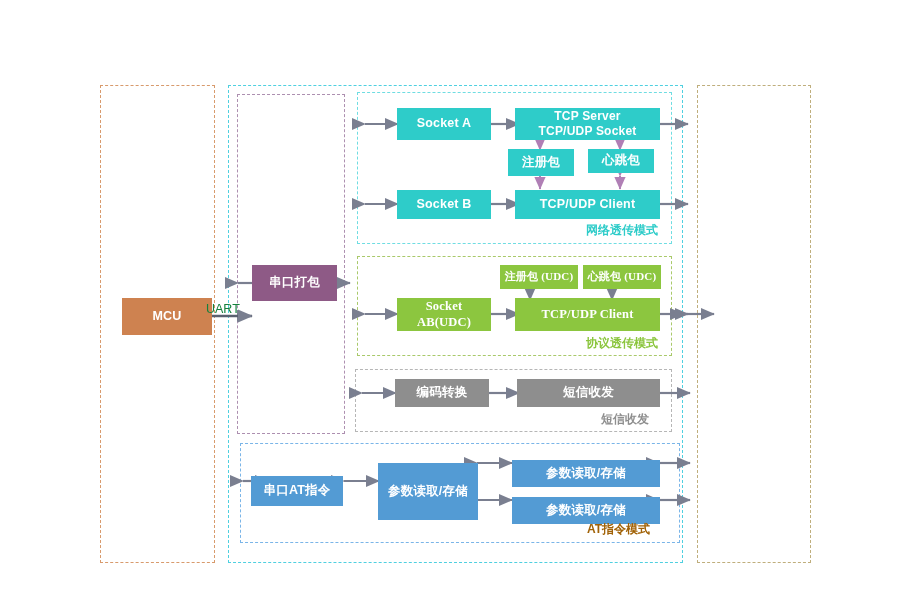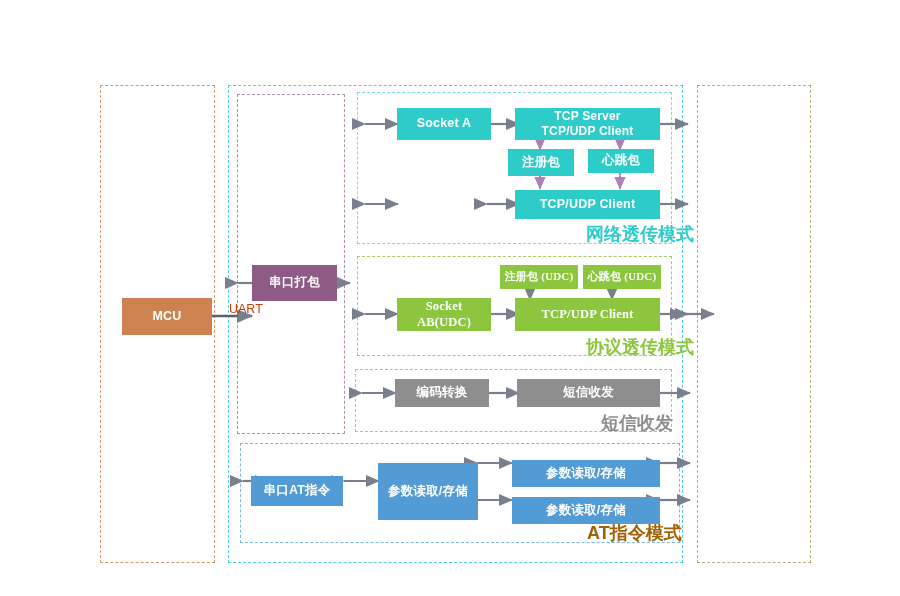--- a/index.html
+++ b/index.html
@@ -27,30 +27,30 @@
        letter-spacing:.2px;padding:0 3px;}
   .blk.teal{background:#2ECCC9;}
   .blk.green{background:#8CC63F;font-family:Liberation Serif, serif;}
   .blk.blue{background:#539BD4;margin-top:10px;}
   .blk.gray{background:#8E8E8E;}
   .blk.orange{background:#CE8250;}
   .blk.purple{background:#8E5A86;}
   .blk.khaki{background:#A79548;}
 
   
-  .cap{position:absolute;font-weight:bold;font-size:18px;white-space:nowrap;}
+  .cap{position:absolute;font-weight:bold;font-size:12px;white-space:nowrap;}
   .cap.teal{color:#2ECCC9;}
   .cap.green{color:#8CC63F;}
   .cap.gray{color:#8E8E8E;}
   .cap.blue{color:#a16207;}
 
   
   #arrows{position:absolute;left:0;top:0;width:900px;height:596px;pointer-events:none;}
 
-  .uart-label{position:absolute;font-size:12.5px;color:#c2410c;font-weight:normal;white-space:nowrap;margin-left:23px;}
+  .uart-label{position:absolute;font-size:12.5px;color:#15803d;font-weight:normal;white-space:nowrap;}
 </style>
 </head>
 <body>
 
 <div id="stage">
 
   <div class="dbox mcu-col" style="left:100px;top:85px;width:115px;height:478px;"></div>
 
   <div class="dbox mod-col" style="left:228px;top:85px;width:455px;height:478px;"></div>
 
@@ -137,26 +137,27 @@
   <div class="blk orange" style="left:122px;top:298px;width:90px;height:37px;">MCU</div>
 
   <div class="uart-label" style="left:206px;top:302px;">UART</div>
 
   <div class="blk purple" style="left:252px;top:265px;width:85px;height:36px;">串口打包</div>
 
 
   <div class="blk teal" style="left:397px;top:108px;width:94px;height:32px;">Socket A</div>
 
   <div class="blk teal" style="left:515px;top:108px;width:145px;height:32px;white-space:pre-line;font-size:12px;">TCP Server
-TCP/UDP Client</div>
+TCP/UDP Socket</div>
 
   <div class="blk teal" style="left:508px;top:149px;width:66px;height:27px;">注册包</div>
 
   <div class="blk teal" style="left:588px;top:149px;width:66px;height:24px;">心跳包</div>
 
+  <div class="blk teal" style="left:397px;top:190px;width:94px;height:29px;">Socket B</div>
 
   <div class="blk teal" style="left:515px;top:190px;width:145px;height:29px;">TCP/UDP Client</div>
 
   <div class="cap teal" style="left:586px;top:222px;">网络透传模式</div>
 
   <div class="blk green" style="left:500px;top:265px;width:78px;height:24px;font-size:11px;">注册包 (UDC)</div>
 
   <div class="blk green" style="left:583px;top:265px;width:78px;height:24px;font-size:11px;">心跳包 (UDC)</div>
 
   <div class="blk green" style="left:397px;top:298px;width:94px;height:33px;white-space:pre-line;">Socket

